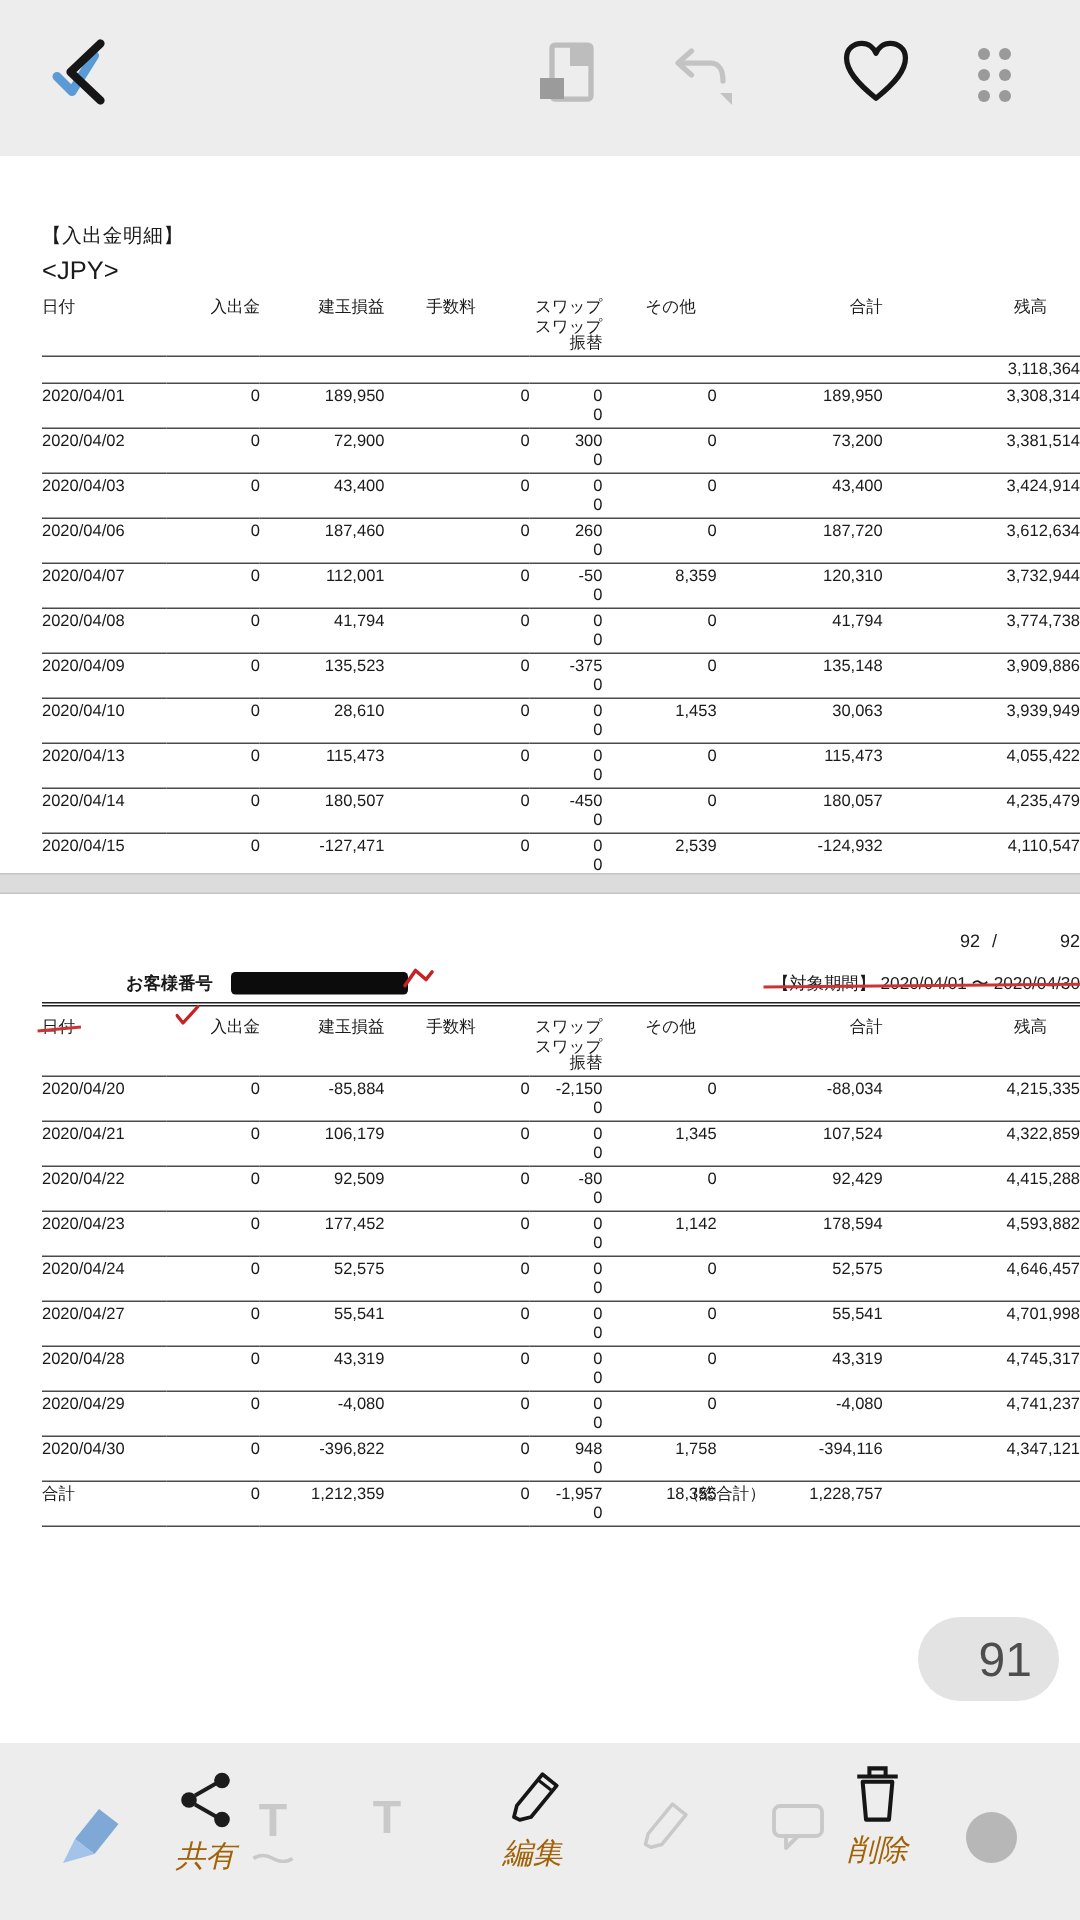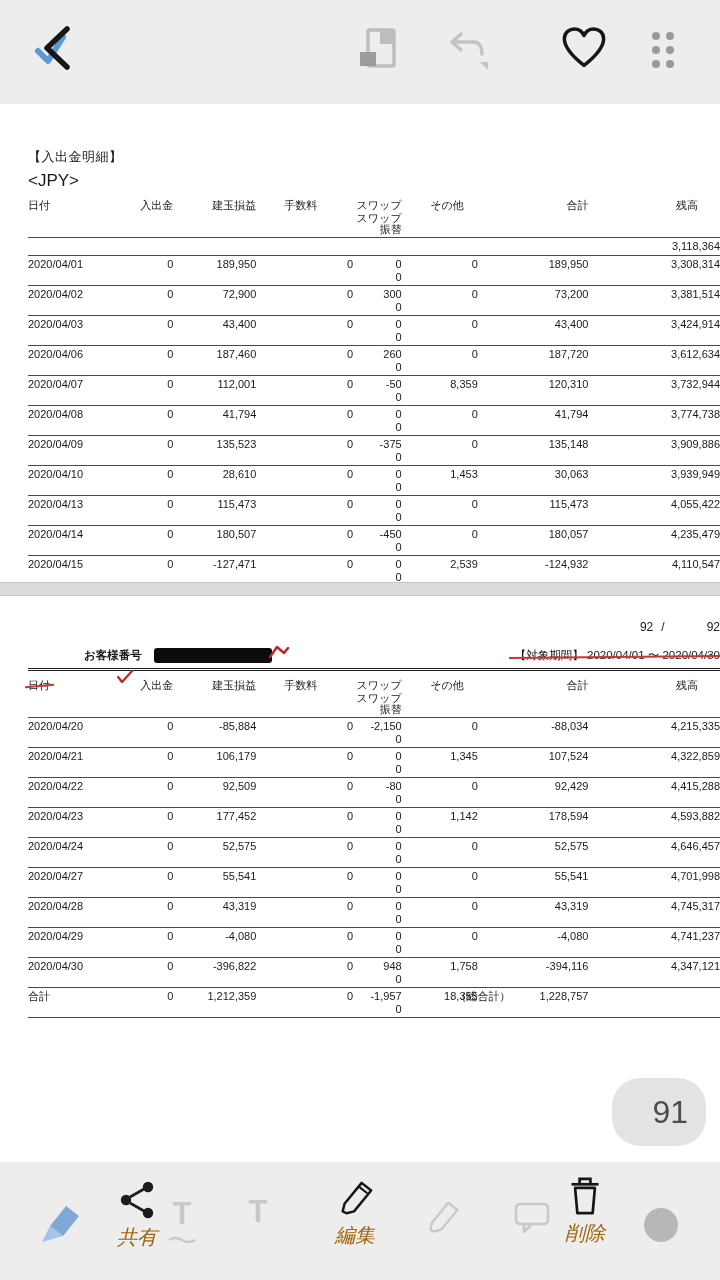--- a/index.html
+++ b/index.html
@@ -52,21 +52,21 @@
   .red-scribble { margin-left:-4px; margin-top:-8px; }
   .spacer { flex:1; }
   .period { font-size:11.5px; position:relative; white-space:nowrap; }
   .period::after { content:""; position:absolute; left:-6px; right:-2px; top:52%; height:2px; background:#c33; transform:rotate(-0.5deg); }
   .strike-red { position:relative; display:inline-block; }
   .strike-red::after { content:""; position:absolute; left:-3px; right:-4px; top:45%; height:2px; background:#c33; transform:rotate(-5deg); }
   th.pos-rel { position:relative; }
   .red-check { position:absolute; top:-7px; left:6px; }
 
   
-  .pill { position:absolute; right:14px; top:974px; width:94px; height:68px; border-radius:28px; background:#e3e3e3; display:flex; align-items:center; justify-content:flex-end; padding-right:18px; font-size:32px; color:#4d4d4d; }
+  .pill { position:absolute; right:14px; top:974px; width:94px; height:56px; border-radius:28px; background:#e3e3e3; display:flex; align-items:center; justify-content:flex-end; padding-right:18px; font-size:32px; color:#4d4d4d; }
 
   
   .bottombar { position:absolute; bottom:0; left:0; width:720px; height:118px; background:#ededed; }
   .bottombar .tool { position:absolute; cursor:pointer; }
   .tool-group { display:flex; flex-direction:column; align-items:center; }
   .tool-label { font-size:20px; color:#a16207; margin-top:4px;font-style:italic; }
   .t-marker { left:34px; top:38px; }
   .t-share { left:102px; top:18px; width:70px; }
   .t-tstrike { left:162px; top:36px; width:40px; text-align:center; }
   .t-text { left:238px; top:34px; width:40px; text-align:center; }

